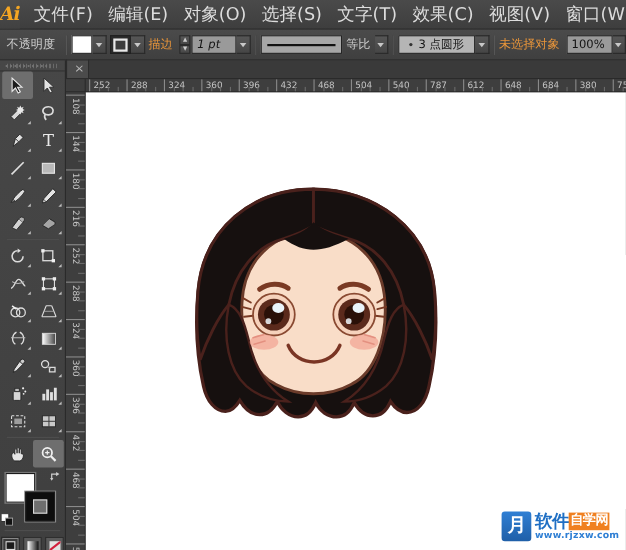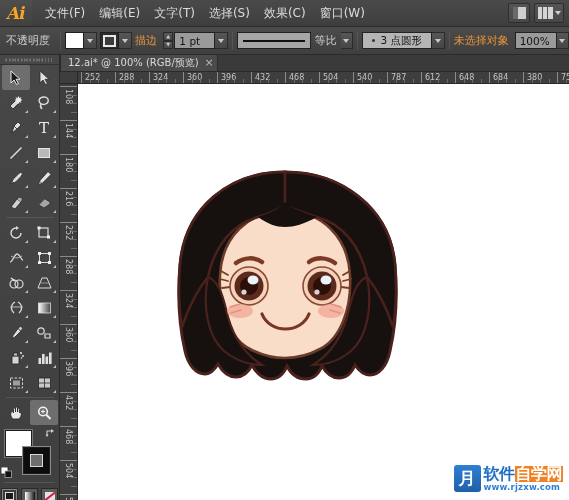--- a/index.html
+++ b/index.html
@@ -25,21 +25,21 @@
     width: 32px; height: 26px;
     display: flex; align-items: center; justify-content: center;
     font-family: "DejaVu Serif", "Liberation Serif", serif;
     font-size: 17px; font-style: italic; font-weight: bold;
     color: #f5a623;
     letter-spacing: -1px;
     background: linear-gradient(#4e4e4e, #414141);
   }
   .menu-items { display: flex; align-items: center; margin-left: 6px; }
   .menu-item {
-    padding: 4px 7px; font-size: 12px; color: #dcdcdc;
+    padding: 4px 7px; font-size: 16px; color: #dcdcdc;
     white-space: nowrap; cursor: default;
   }
   .menubar-right {
     margin-left: auto; display: flex; align-items: center;
     gap: 4px; padding-right: 5px;
   }
   .mb-icon {
     width: 22px; height: 20px;
     background: linear-gradient(#555, #484848);
     border: 1px solid #2e2e2e; border-radius: 2px;
@@ -115,21 +115,21 @@
     border: 1px solid #2b2b2b;
     display: flex; align-items: center; justify-content: center;
     font-size: 5px; color: #ccc; line-height: 1;
   }
   .field {
     height: 17px; background: #9a9a9a; border: 1px solid #222;
     color: #141414; font-size: 10.5px;
     display: flex; align-items: center; padding: 0 4px;
     white-space: nowrap;
   }
-  .field.w-stroke { width: 43px; }
+  .field.w-stroke { width: 43px; font-style: italic; }
   .field.w-profile {
     width: 74px; justify-content: center; background: #b5b5b5;
   }
   .field.w-opacity { width: 44px; }
   .field.w-brush {
     width: 78px; background: #a6a6a6;
     align-items: center; justify-content: center;
   }
   .brush-line { width: 62px; height: 2px; background: #111; }
   .profile-dot {
@@ -309,41 +309,43 @@
     font-family: "DejaVu Sans", sans-serif;
     font-size: 17px; color: #fff; font-weight: bold; line-height: 1;
   }
   .wm-text { display: flex; flex-direction: column; line-height: 1; }
   .wm-top { display: flex; }
   .wm-cn-blue {
     font-size: 16px; font-weight: bold; color: #1f6fc4;
     letter-spacing: -0.5px;
   }
   .wm-cn-orange {
-    font-size: 16px; font-weight: bold; color: #fff;
+    font-size: 12px; font-weight: bold; color: #fff;
     background: #f08020; padding: 0 1px; letter-spacing: -0.5px;
   }
   .wm-url {
     font-size: 8.5px; font-weight: bold; color: #2f7fd4;
     letter-spacing: 0.2px; margin-top: 1px;
   }
 </style>
 </head>
 <body>
 
 <div id="app">
 
   <div class="menubar">
     <div class="ai-logo">Ai</div>
     <div class="menu-items">
       <div class="menu-item">文件(F)</div>
       <div class="menu-item">编辑(E)</div>
+      <div class="menu-item">对象(O)</div>
+      <div class="menu-item">选择(S)</div>
       <div class="menu-item">文字(T)</div>
-      <div class="menu-item">选择(S)</div>
       <div class="menu-item">效果(C)</div>
+      <div class="menu-item">视图(V)</div>
       <div class="menu-item">窗口(W)</div>
     </div>
     <div class="menubar-right">
       <div class="mb-icon">
         <div class="arrange-glyph"></div>
       </div>
       <div class="mb-icon wide">
         <div class="ws-glyph">
             <i></i>
             <i></i>
@@ -407,21 +409,20 @@
 
     <div class="cb-label orange">未选择对象</div>
     <div class="field w-opacity">100%</div>
     <div class="dd-btn">
         <div class="caret"></div>
       </div>
   </div>
 
   <div class="tabbar">
     <div class="doc-tab">
-      <span>12.ai* @ 100% (RGB/预览)</span>
       <span class="tab-close">×</span>
     </div>
   </div>
 
   <div class="toolbox">
     <div class="tb-grip">
       <i></i>
         <i></i>
         <i></i>
         <i></i>

